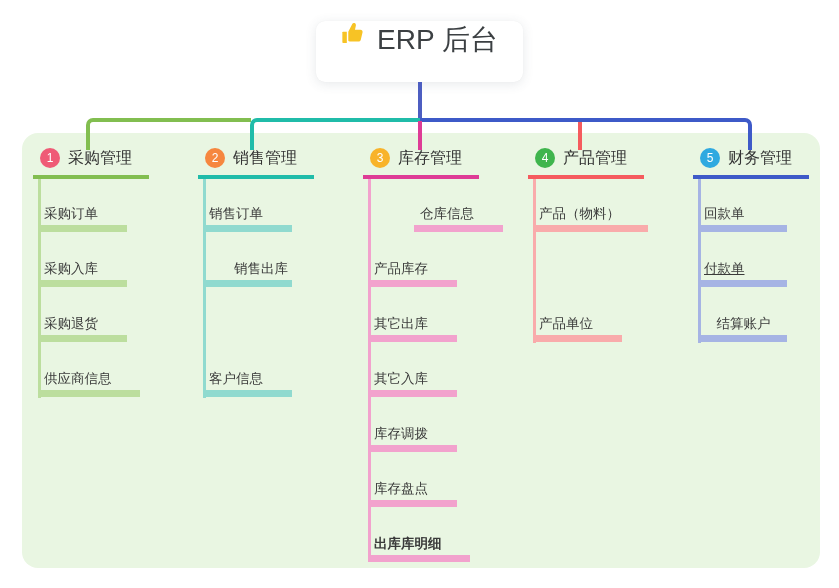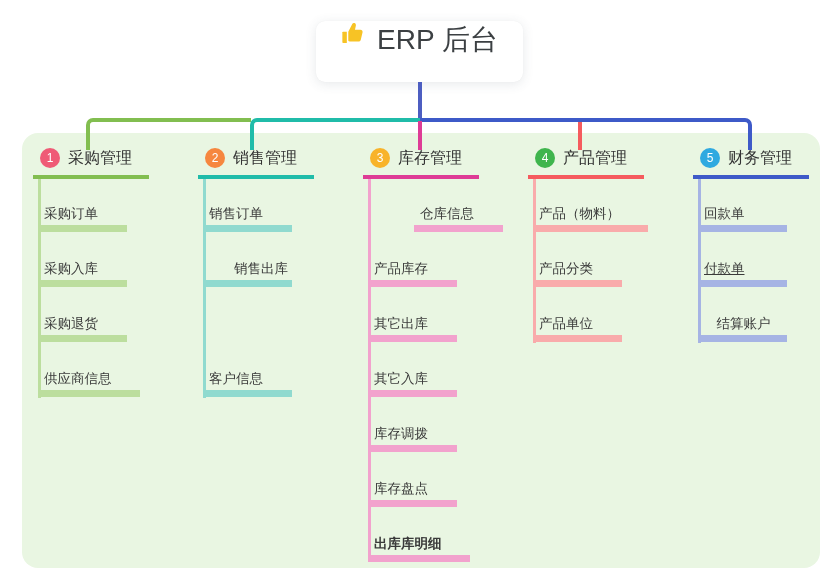--- a/index.html
+++ b/index.html
@@ -102,21 +102,20 @@
   <div class="child" style="left: 368px; top: 423px; width: 89px; border-bottom-color: rgb(242, 162, 205);">库存调拨</div>
   <div class="child" style="left: 368px; top: 478px; width: 89px; border-bottom-color: rgb(242, 162, 205);">库存盘点</div>
   <div class="child" style="left: 368px; top: 533px; width: 102px; border-bottom-color: rgb(242, 162, 205); font-weight: bold;">出库库明细</div>
 
   <div class="branch-header" style="left: 528px; top: 148px; border-bottom-color: rgb(245, 91, 94);">
     <span class="badge" style="background: rgb(63, 181, 77);">4</span>
     <span>产品管理</span>
   </div>
   <div class="trunk" style="left: 533px; top: 179px; height: 164px; background: rgb(249, 171, 171);"></div>
   <div class="child" style="left: 533px; top: 203px; width: 115px; border-bottom-color: rgb(249, 171, 171);">产品（物料）</div>
-  <div class="child" style="left: 533px; top: 258px; width: 89px; border-bottom-color: rgb(249, 171, 171);">产品分类</div>
   <div class="child" style="left: 533px; top: 313px; width: 89px; border-bottom-color: rgb(249, 171, 171);">产品单位</div>
 
   <div class="branch-header" style="left: 693px; top: 148px; border-bottom-color: rgb(62, 90, 200);">
     <span class="badge" style="background: rgb(47, 169, 224);">5</span>
     <span>财务管理</span>
   </div>
   <div class="trunk" style="left: 698px; top: 179px; height: 164px; background: rgb(166, 180, 228);"></div>
   <div class="child" style="left: 698px; top: 203px; width: 89px; border-bottom-color: rgb(166, 180, 228);">回款单</div>
   <div class="child" style="left: 698px; top: 258px; width: 89px; border-bottom-color: rgb(166, 180, 228); text-decoration: underline;">付款单</div>
   <div class="child" style="left: 698px; top: 313px; width: 89px; border-bottom-color: rgb(166, 180, 228); text-align: center;">结算账户</div>

